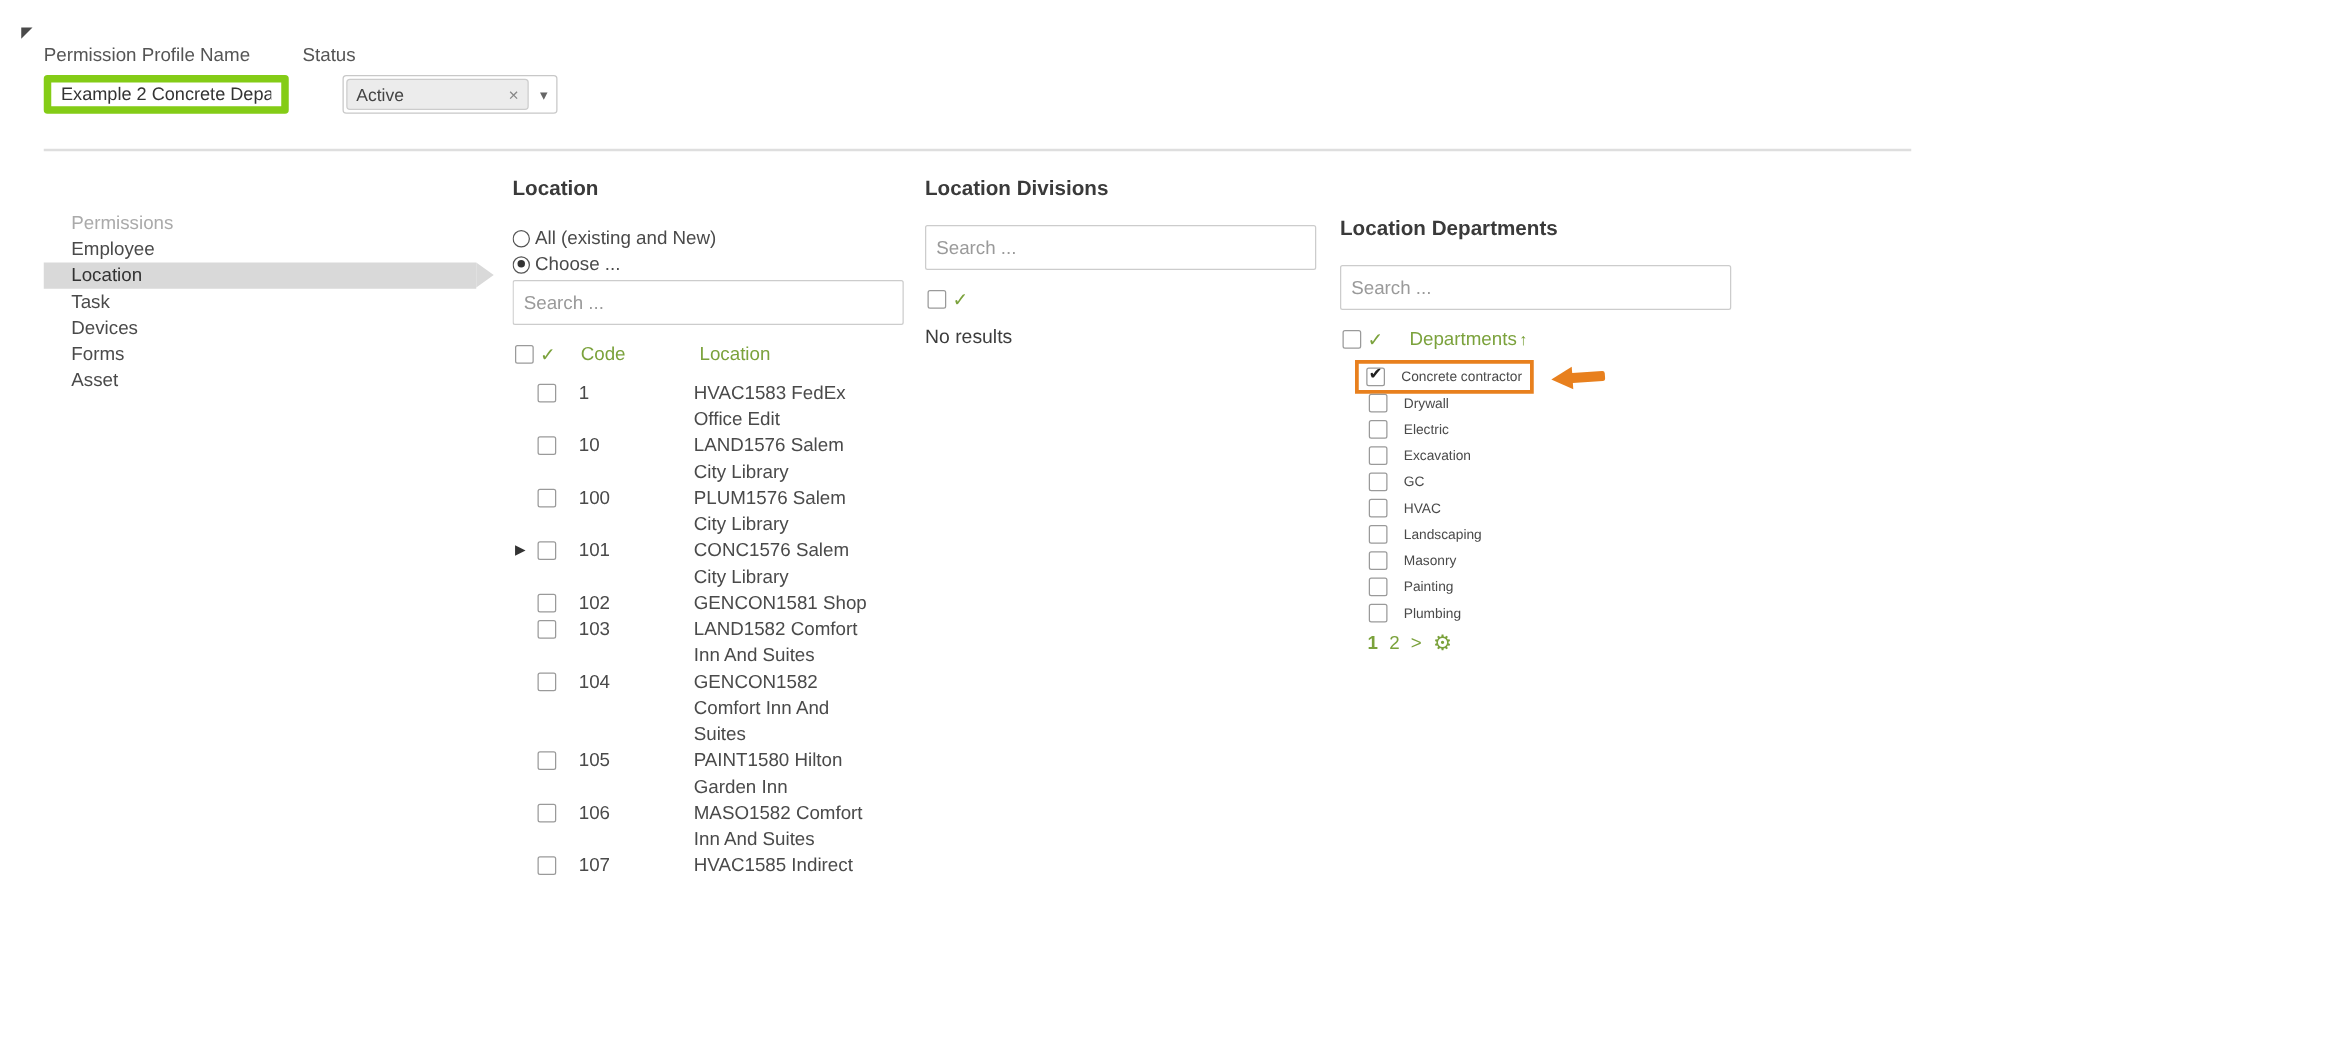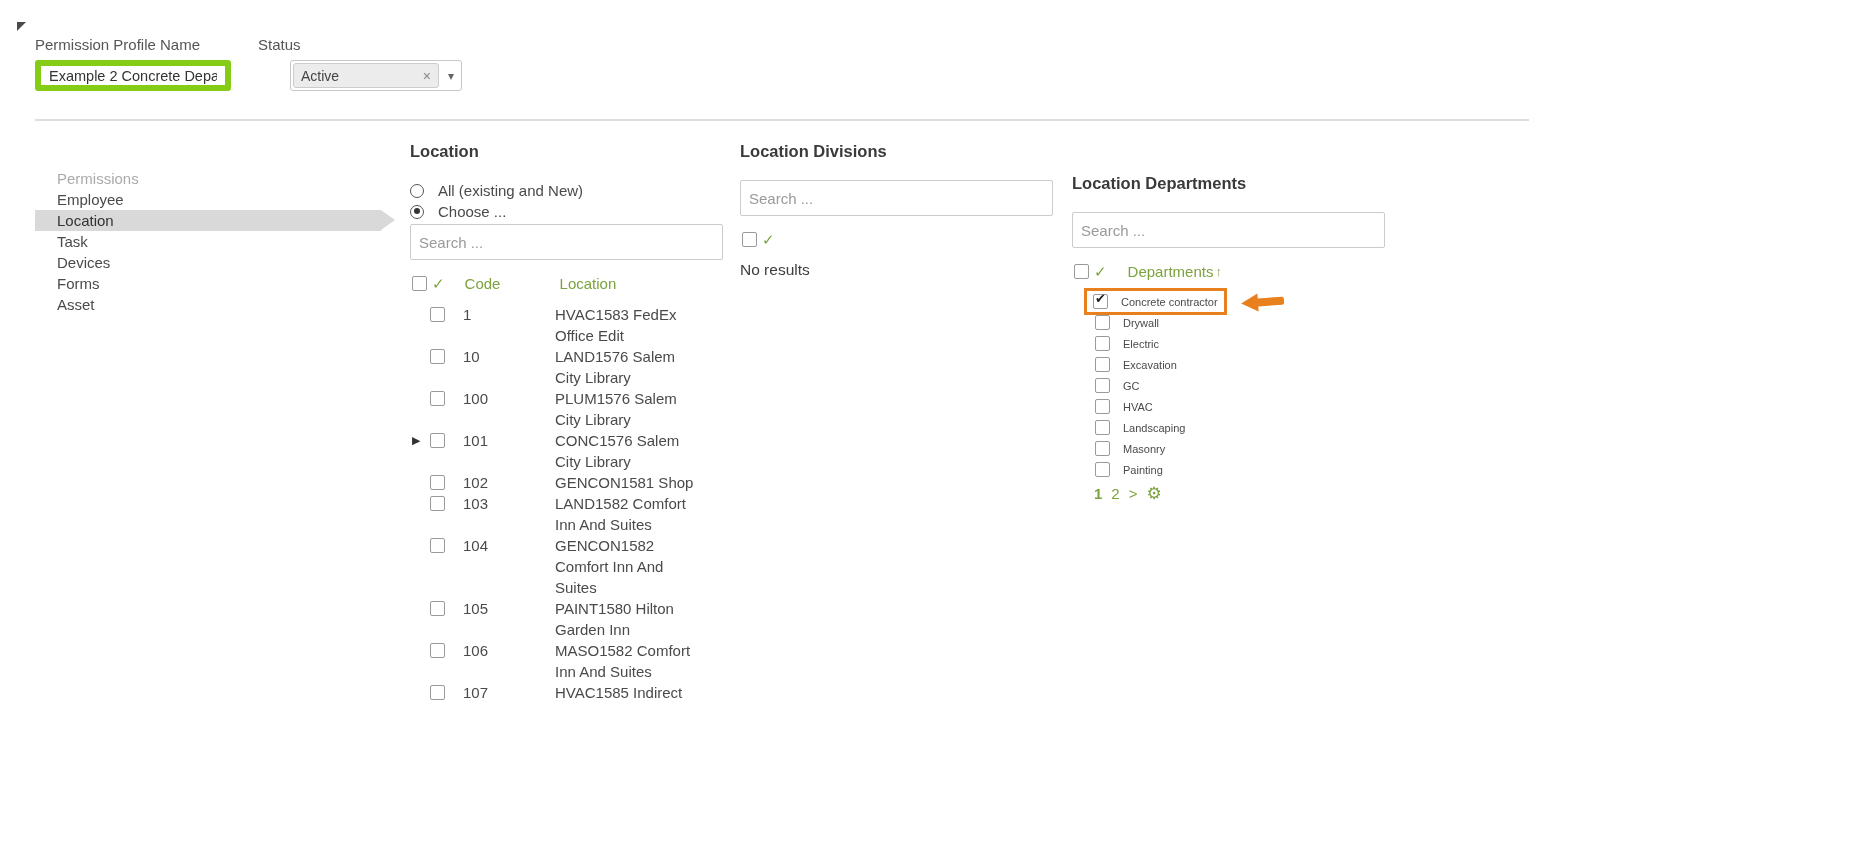--- a/index.html
+++ b/index.html
@@ -6,21 +6,21 @@
   .canvas {
     position:relative; width:1876px; height:846px; background:#fff;
     font-family:"Liberation Sans", sans-serif; color:#4a4a4a; overflow:hidden;
   }
   
   .corner-triangle {
     position:absolute; left:17px; top:22px; width:0; height:0;
     border-top:9px solid #4a4a4a; border-right:9px solid transparent;
   }
   
-  .form-area { position:absolute; left:35px; top:36px; display:flex; gap:27px; }
+  .form-area { position:absolute; left:35px; top:36px; display:flex; gap:11px; }
   .field label { display:block; font-size:15px; color:#555; margin-bottom:7px; }
   .text-input {
     width:196px; height:31px; border:6px solid #84cc16; border-radius:3px;
     padding:0 8px; font-size:14.5px; color:#333; box-sizing:border-box;
     font-family:"Liberation Sans", sans-serif;
   }
   .multiselect {
     width:172px; height:31px; border:1px solid #c8c8c8; border-radius:3px;
     background:#fff; position:relative; display:flex; align-items:center;
     padding:2px; box-sizing:border-box;margin-left:32px;
@@ -43,21 +43,21 @@
     content:''; position:absolute; right:-14px; top:0;
     border-top:10.5px solid transparent; border-bottom:10.5px solid transparent;
     border-left:14px solid #d9d9d9;
   }
   
   .col { position:absolute; top:140px; width:315px; }
   .col-location  { left:410px; height:567px; overflow:hidden; }
   .col-divisions { left:740px; }
   .col-departments { left:1072px;margin-top:32px; }
   .col h3 { margin:0; font-size:16.5px; font-weight:700; color:#3a3a3a; height:22px; line-height:22px; }
-  .radio-row { height:21px; display:flex; align-items:center; gap:14px; font-size:15px; color:#4a4a4a; cursor:pointer; }
+  .radio-row { height:21px; display:flex; align-items:center; gap:4px; font-size:15px; color:#4a4a4a; cursor:pointer; }
   .radio-row.first { margin-top:18px; }
   .radio {
     width:14px; height:14px; border:1.5px solid #555; border-radius:50%;
     background:#fff; box-sizing:border-box; position:relative; flex:none;
   }
   .radio.checked::after {
     content:''; position:absolute; left:2.5px; top:2.5px; width:6px; height:6px;
     background:#333; border-radius:50%;
   }
   .search {
@@ -281,20 +281,24 @@
           <span class="dept-label">Landscaping</span>
         </div>
         <div class="dept-row">
           <span class="cb"></span>
           <span class="dept-label">Masonry</span>
         </div>
         <div class="dept-row">
           <span class="cb"></span>
           <span class="dept-label">Painting</span>
         </div>
+        <div class="dept-row">
+          <span class="cb"></span>
+          <span class="dept-label">Plumbing</span>
+        </div>
       </div>
     <div class="pagination">
       <span class="pages">
           <span class="pg current">1</span>
           <span class="pg">2</span>
         </span>
       <span class="pg">&gt;</span>
       <span class="gear">⚙</span>
     </div>
   </section>

